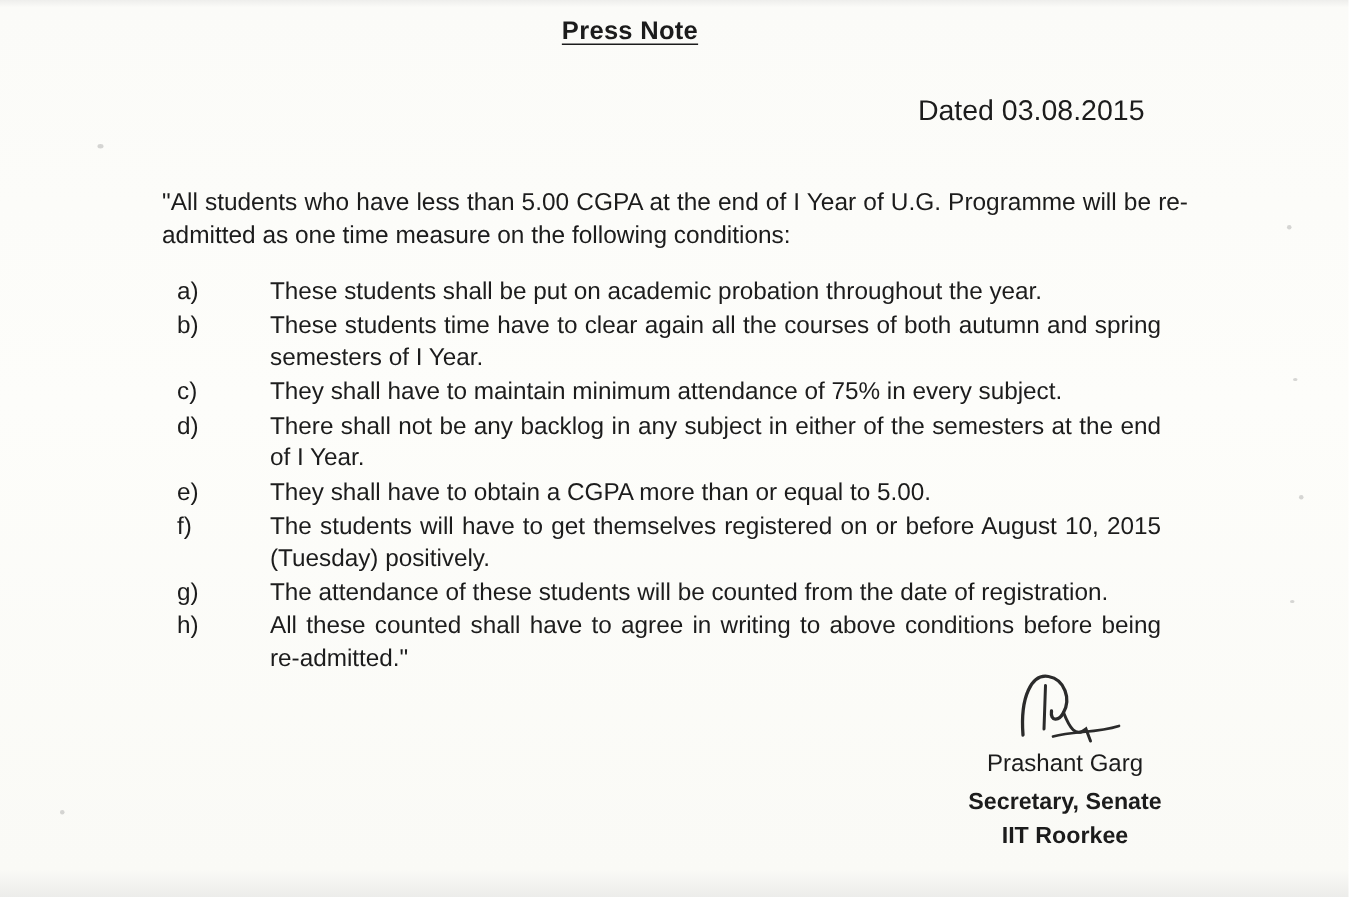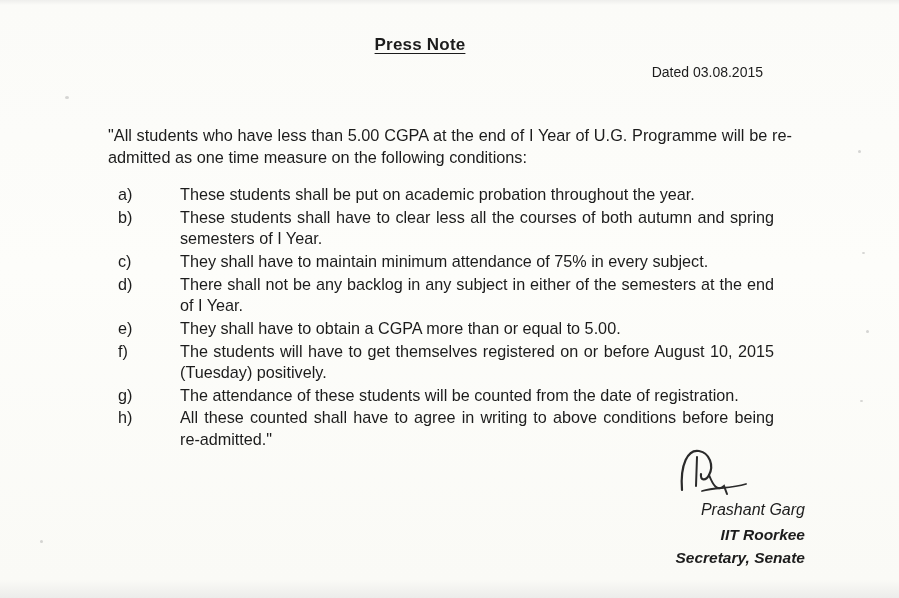--- a/index.html
+++ b/index.html
@@ -8,36 +8,36 @@
     font-family: "Liberation Sans", sans-serif;
     color: #1c1c1c;
     background: linear-gradient(180deg, #eeeeec 0px, #fbfbf8 5px, #fdfdfa 45%, #fafaf6 97%, #ececea 100%);
     position: relative;
     overflow: hidden;
   }
   .page { position: absolute; inset: 0; }
 
   .title {
     position: absolute;
-    top: 35px; left: 0;
+    top: 11px; left: 0;
     width: 840px;
     text-align: center;
     font-size: 17px;
     font-weight: bold;
     letter-spacing: 0.2px;
   }
   .title span {
     text-decoration: underline;
     text-underline-offset: 3px;
   }
 
   .dated {
     position: absolute;
     top: 64px; right: 136px;
-    font-size: 14px;
+    font-size: 19px;
     margin-left: 48px;
   }
 
   .intro {
     position: absolute;
     top: 125px; left: 108px;
     width: 684px;
     font-size: 16.3px;
     line-height: 21.5px;
     text-align: justify;
@@ -51,24 +51,23 @@
     line-height: 21.3px;
   }
   .condition { display: flex; margin-bottom: 1.5px; }
   .condition .letter { flex: 0 0 30px; }
   .condition .ctext { flex: 1; text-align: justify; margin-left: 32px; }
 
   .signature-block {
     position: absolute;
     top: 444px; left: 615px;
     width: 190px;
-    text-align: right;
+    text-align: center;
     font-size: 15.5px;
     line-height: 23px;
-    font-style: italic;
   }
   .scribble { display: block; margin: 0 auto 2px auto; }
   .sig-name { font-size: 16px; margin-bottom: 2px; }
   .sig-title { font-weight: bold; }
 
   .speck {
     position: absolute;
     background: #8d8d8d;
     border-radius: 50%;
     opacity: 0.35;
@@ -94,21 +93,21 @@
 
   <p class="intro">"All students who have less than 5.00 CGPA at the end of I Year of U.G. Programme will be re-admitted as one time measure on the following conditions:</p>
 
   <div class="conditions">
     <div class="condition">
       <span class="letter">a)</span>
       <span class="ctext">These students shall be put on academic probation throughout the year.</span>
     </div>
     <div class="condition">
       <span class="letter">b)</span>
-      <span class="ctext">These students shall have to clear less all the courses of both autumn and spring semesters of I Year.</span>
+      <span class="ctext">These students time have to clear again all the courses of both autumn and spring semesters of I Year.</span>
     </div>
     <div class="condition">
       <span class="letter">c)</span>
       <span class="ctext">They shall have to maintain minimum attendance of 75% in every subject.</span>
     </div>
     <div class="condition">
       <span class="letter">d)</span>
       <span class="ctext">There shall not be any backlog in any subject in either of the semesters at the end of I Year.</span>
     </div>
     <div class="condition">
@@ -130,17 +129,17 @@
   </div>
 
   <div class="signature-block">
     <svg class="scribble" width="84" height="52" viewBox="0 0 84 52" fill="none" xmlns="http://www.w3.org/2000/svg">
       <path d="M14 46 C12 20 20 5 31 7 C42 9 46 22 41 31 C38 37 32 37 33 30" stroke="#2b2b2b" stroke-width="2.2" stroke-linecap="round" fill="none"></path>
       <path d="M29 13 L28 42" stroke="#2b2b2b" stroke-width="2" stroke-linecap="round" fill="none"></path>
       <path d="M41 31 C45 41 49 48 56 42 L59 50" stroke="#2b2b2b" stroke-width="2" stroke-linecap="round" fill="none"></path>
       <path d="M34 47 C48 43 62 45 78 40" stroke="#2b2b2b" stroke-width="1.8" stroke-linecap="round" fill="none"></path>
     </svg>
     <div class="sig-name">Prashant Garg</div>
+    <div class="sig-title">Secretary, Senate</div>
     <div class="sig-title">IIT Roorkee</div>
-    <div class="sig-title">Secretary, Senate</div>
   </div>
 
 </div>
 
 </body></html>

